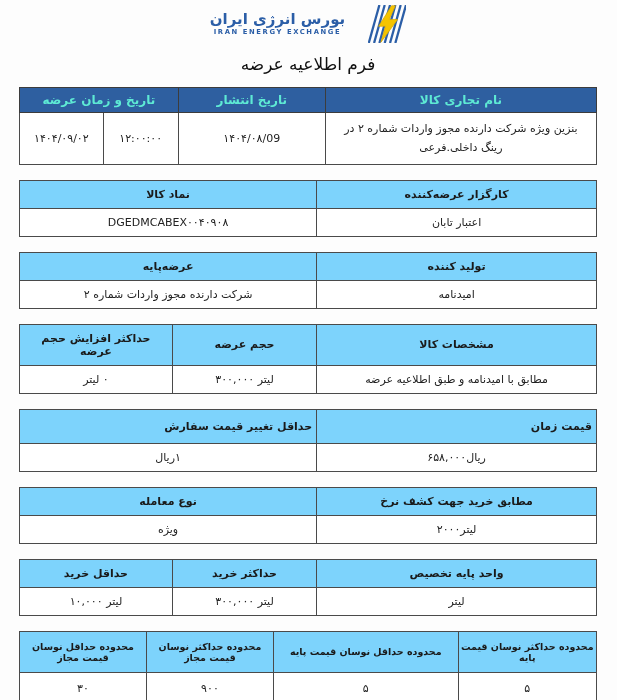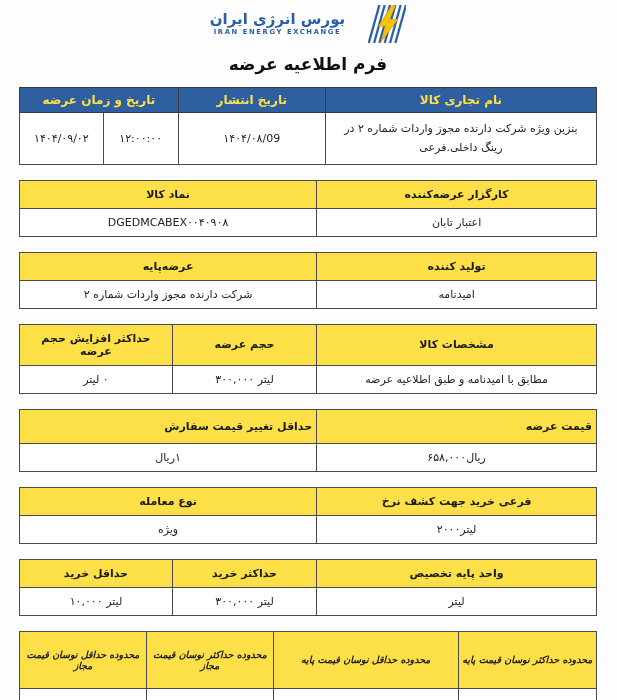--- a/index.html
+++ b/index.html
@@ -13,40 +13,40 @@
   .page{padding:3px 20px 0 19px;}
 
   
   .logo-row{display:flex;justify-content:center;align-items:center;gap:23px;direction:ltr;height:42px;}
   .logo-text{text-align:center;line-height:1.05;}
   .logo-fa{color:#2b5ea7;font-size:15px;font-weight:bold;}
   .logo-en{color:#2b5ea7;font-size:6.8px;font-weight:bold;letter-spacing:1.6px;margin-top:2px;}
   .logo-mark{width:38px;height:38px;display:block;}
 
   
-  .form-title{text-align:center;font-size:17px;font-weight:bold;color:#101010;margin:9px 0 13px;}
+  .form-title{text-align:center;font-size:17px;font-weight:normal;color:#101010;margin:9px 0 13px;}
 
   
   table{width:100%;border-collapse:collapse;table-layout:fixed;margin-bottom:15px;background:#fff;}
   th,td{
     border:1px solid #4a4a4a;
     text-align:center;vertical-align:middle;
     padding:7px 4px;font-size:11px;background:#fff;word-wrap:break-word;
   }
-  th{background:#fde047;font-weight:bold;color:#1a1a1a;}
+  th{background:#7dd3fc;font-weight:bold;color:#1a1a1a;}
   td{font-weight:normal;color:#222;}
 
-  .t1 th{background:#2e5fa0;color:#fde047;font-size:12px;padding:5px 4px;border-color:#3c3c3c;}
+  .t1 th{background:#2e5fa0;color:#5eead4;font-size:12px;padding:5px 4px;border-color:#3c3c3c;}
   .t1 td{padding:6px 8px;text-align:center;}
   .cell-wrap{
     text-align:justify;text-align-last:center;
     line-height:1.75;padding:5px 12px;
   }
   .t5 th{padding:10px 4px;text-align:right;}
-  .t8 th{font-size:9.5px;padding:17px 2px;font-style:italic;}
+  .t8 th{font-size:9.5px;padding:9px 2px;}
   .t8 td{padding:9px 2px;}
 </style>
 </head>
 <body>
 
 <div class="page">
 
   <div class="logo-row">
     <div class="logo-text">
       <div class="logo-fa">بورس انرژی ایران</div>
@@ -143,38 +143,38 @@
   </tbody>
     </table>
 
   <table class="t5">
     <colgroup>
         <col style="width:48.5%">
         <col style="width:51.5%">
       </colgroup>
     <tbody>
         <tr>
-      <th>قیمت عرضه</th>
+      <th>قیمت زمان</th>
       <th>حداقل تغییر قیمت سفارش</th>
     </tr>
     <tr>
       <td>ریال۶۵۸,۰۰۰</td>
       <td>۱ریال</td>
     </tr>
   </tbody>
     </table>
 
   <table class="t6">
     <colgroup>
         <col style="width:48.5%">
         <col style="width:51.5%">
       </colgroup>
     <tbody>
         <tr>
-      <th>فرعی خرید جهت کشف نرخ</th>
+      <th>مطابق خرید جهت کشف نرخ</th>
       <th>نوع معامله</th>
     </tr>
     <tr>
       <td>لیتر۲۰۰۰</td>
       <td>ویژه</td>
     </tr>
   </tbody>
     </table>
 
   <table class="t7">

